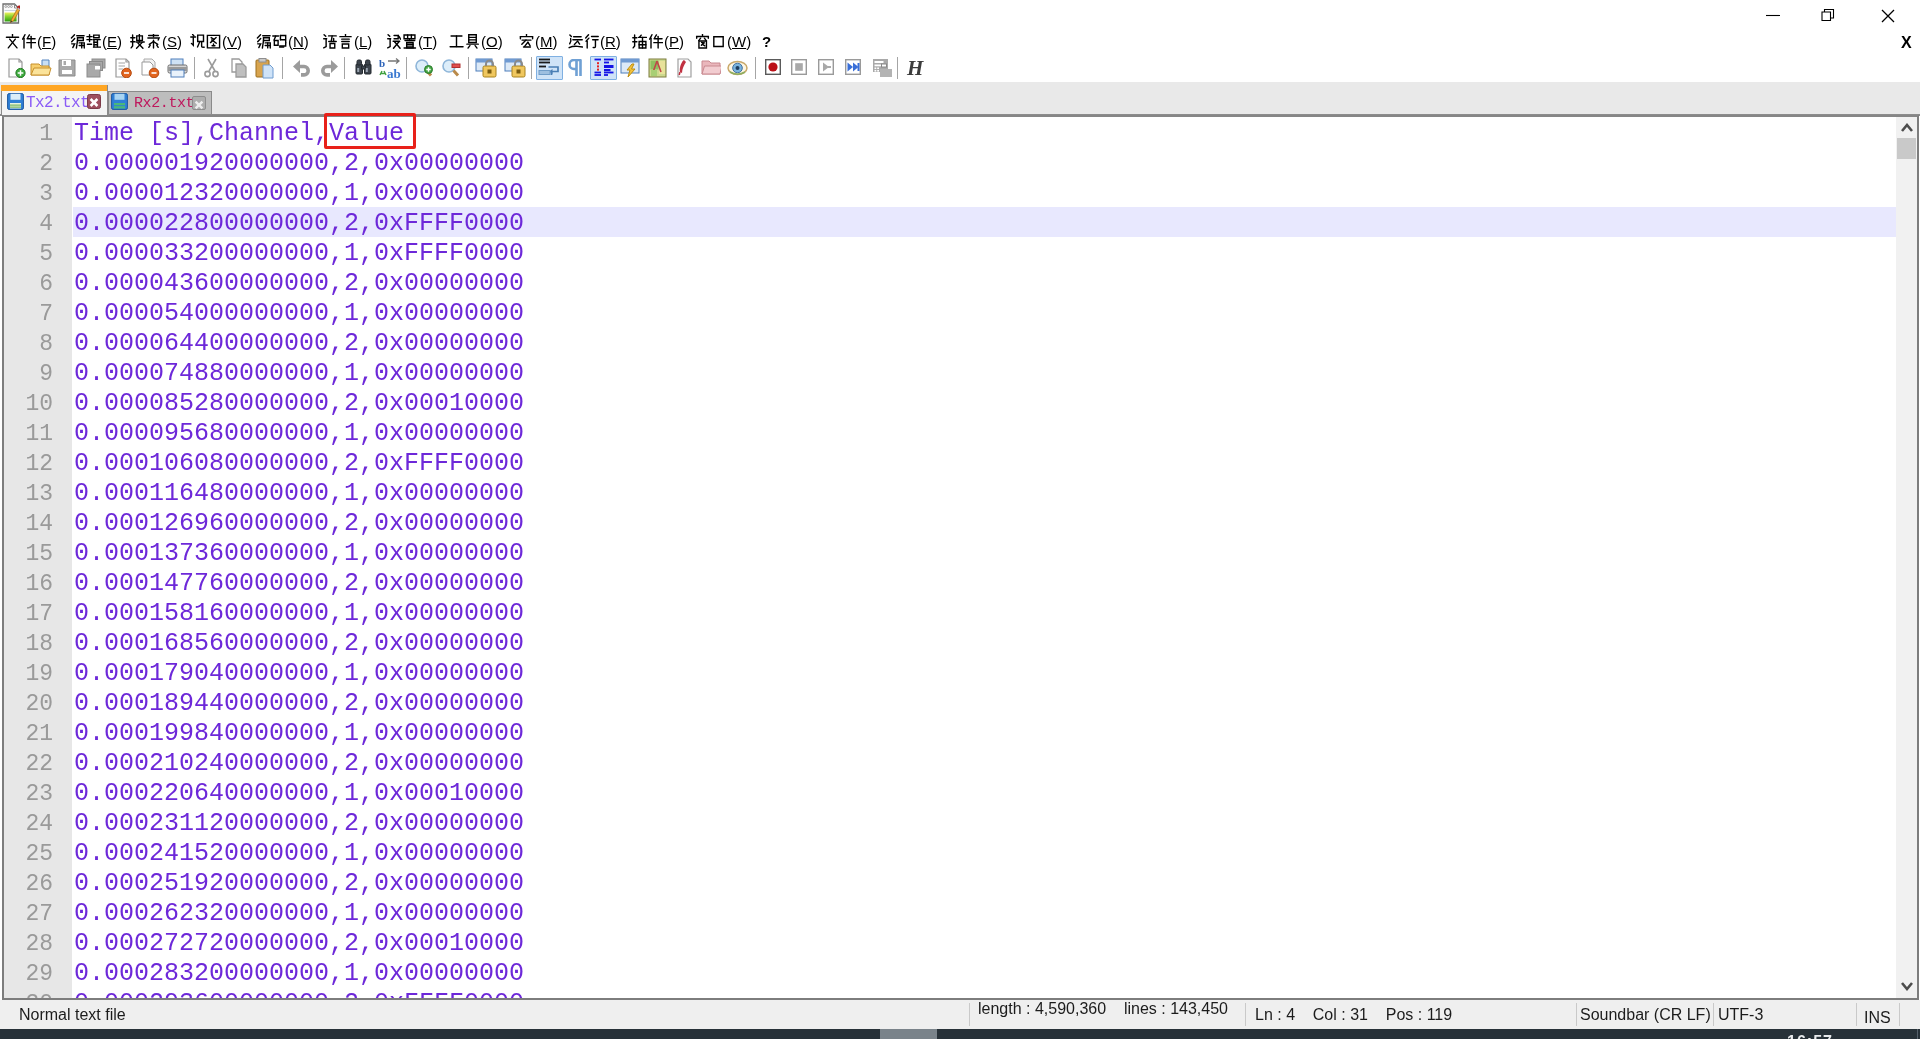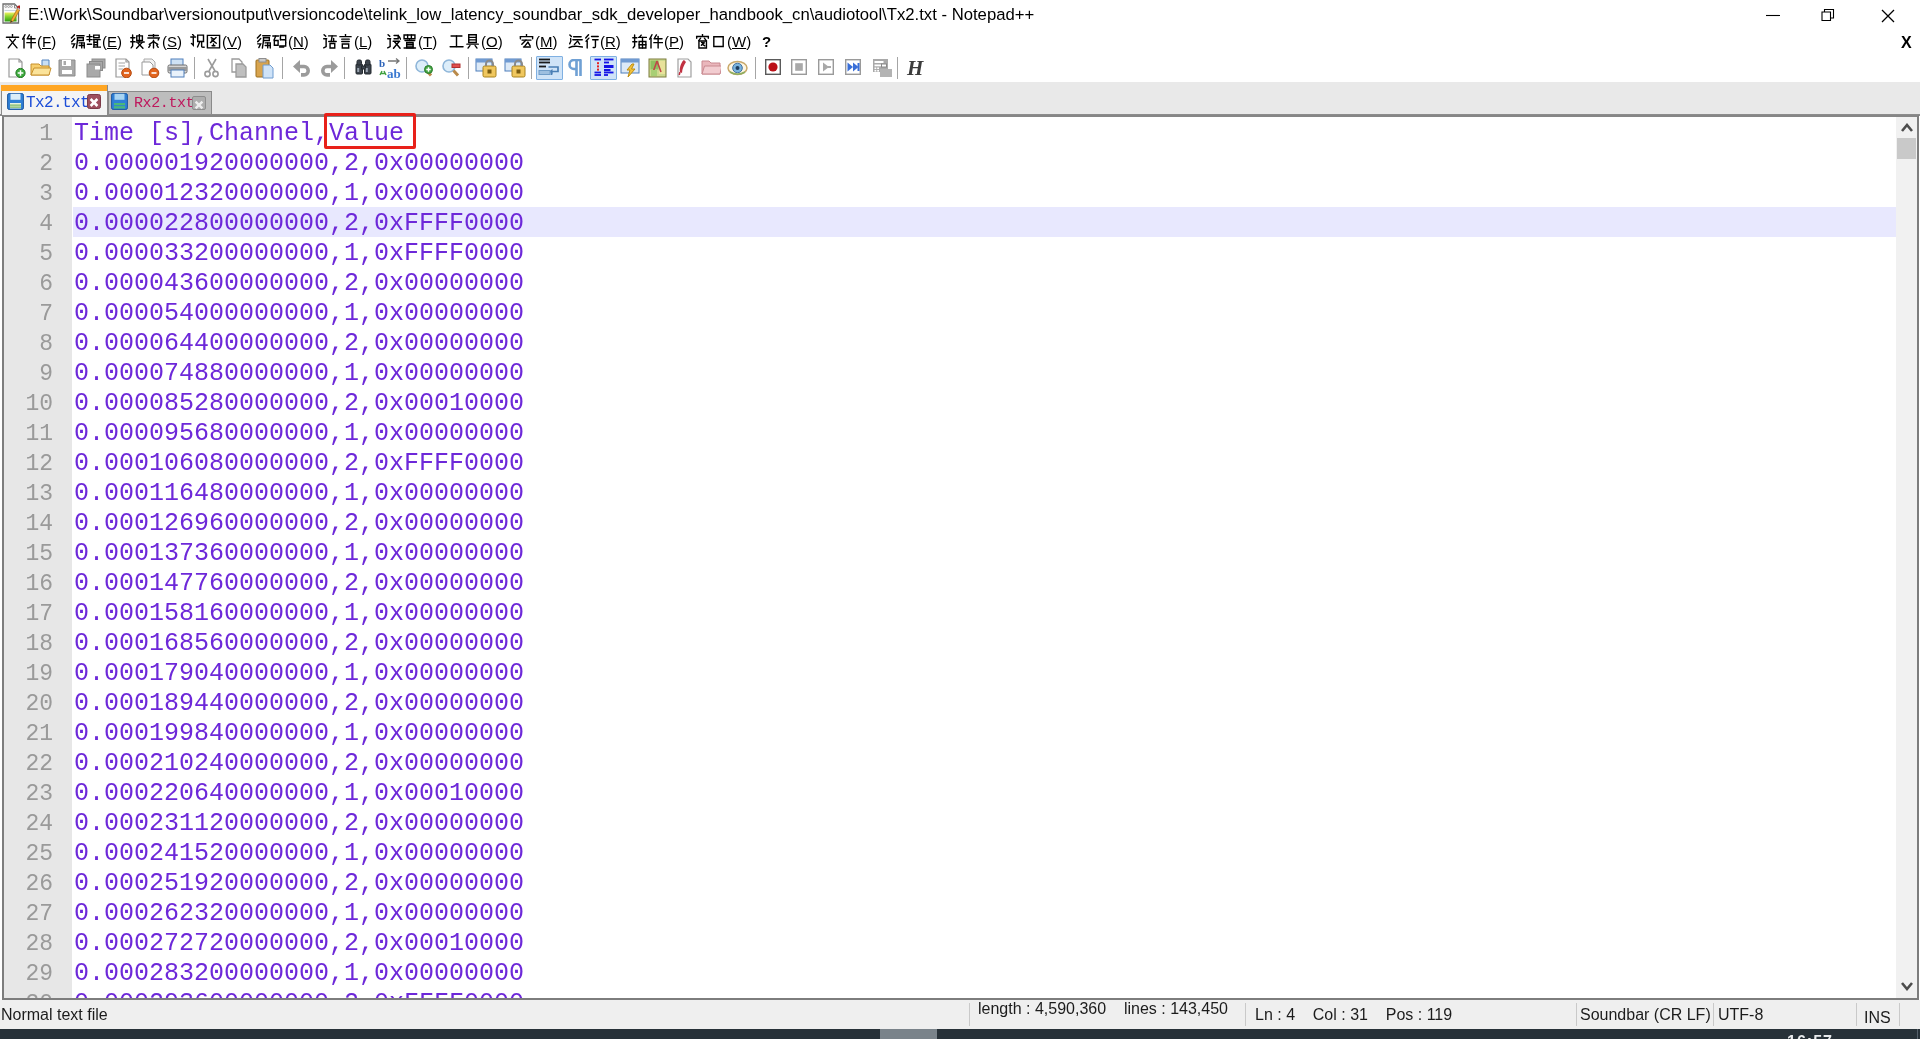--- a/index.html
+++ b/index.html
@@ -25,21 +25,20 @@
         <circle cx="6.6" cy="3.5" r="1"></circle>
         <circle cx="9.4" cy="3.5" r="1"></circle>
       </g>
     <path d="M2.5 7.5 H14" stroke="#c8d4e0" stroke-width="1"></path>
     <rect x="2.6" y="9.5" width="12" height="9" fill="url(#gg)"></rect>
     <path d="M16 4.5 L9.5 16.5 L8.2 19.5 L11.5 18 L17.8 6.8" fill="#f3ab33" stroke="#9c6d13" stroke-width="0.7"></path>
     <circle cx="17" cy="4.2" r="1.8" fill="#b51a1a"></circle>
     <path d="M15.7 5.2 L17.6 6.6" stroke="#b5b5c0" stroke-width="1.6"></path>
     <path d="M8.2 19.5 L9.2 17.6 L10.3 18.6 Z" fill="#333"></path>
   </svg>
-  <div class="abs" style="left:28px;top:5px;font-size:16.7px;color:#000;letter-spacing:0px">E:\Work\Soundbar\versionoutput\versioncode\telink_low_latency_soundbar_sdk_developer_handbook_cn\audiotool\Tx2.txt - Notepad++</div>
   <svg style="position:absolute;left:1758px;top:0" width="162" height="30" viewBox="0 0 162 30" fill="none" stroke="#000" stroke-width="1.1">
     <path d="M8 15.5 H22"></path>
     <path d="M72.5 12 V20.5 H64 V12 Z M66.5 12 V9.5 H75.5 V18 H72.5"></path>
     <path d="M124 10 L136 22 M136 10 L124 22" stroke-width="1.3"></path>
   </svg>
 </div>
 
 <div class="abs" style="left:0;top:30px;width:1920px;height:24px;background:#fff">
 </div>
 <svg style="position:absolute;left:5px;top:34px" width="15" height="15" viewBox="0 0 16 16" fill="none" stroke="#000" stroke-width="1.5" stroke-linecap="round">
@@ -502,21 +501,21 @@
 </div>
 
 <div class="abs" style="left:1px;top:85px;width:107px;height:31px;background:#f4f4f4;border-left:1px solid #8a8a8a;border-right:1px solid #8a8a8a"></div>
 <div class="abs" style="left:1px;top:85px;width:106px;height:6px;background:#ffa624"></div>
 <svg style="position:absolute;left:7px;top:93px" width="17" height="17" viewBox="0 0 17 17">
     <rect x="0.6" y="0.6" width="15.8" height="15.8" rx="1.5" fill="#2f7fd6" stroke="#1a57a0"></rect>
     <rect x="3.5" y="0.8" width="10" height="6" fill="#dcedf8"></rect>
     <rect x="3" y="10" width="11" height="5.5" fill="#e8f2e0"></rect>
     <path d="M3 12.2 H14 M3 14.2 H14" stroke="#7cb868" stroke-width="1.2"></path>
   </svg>
-<div class="abs" style="left:26px;top:94px;font:16px 'Liberation Mono',monospace;color:#1d4ed8;letter-spacing:-0.6px">Tx2.txt</div>
+<div class="abs" style="left:26px;top:94px;font:16px 'Liberation Mono',monospace;color:#8b5cf6;letter-spacing:-0.6px">Tx2.txt</div>
 <div class="abs" style="left:87px;top:93.5px;width:14px;height:15px;background:#9e4f5e;border:1px solid #7d3a48;border-radius:2.5px">
   <svg width="12" height="13" viewBox="0 0 12 13">
       <path d="M2.6 3 L9.4 10 M9.4 3 L2.6 10" stroke="#fff" stroke-width="2.6"></path>
     </svg>
 </div>
 
 <div class="abs" style="left:2px;top:115px;width:1917px;height:885px;border:2px solid #7d7d7d;border-top:2px solid #868686;background:#fff;overflow:hidden">
 
   <div class="abs" style="left:0;top:0;width:68px;height:881px;background:#e7e7e7"></div>
 
@@ -590,25 +589,25 @@
     </svg>
   <div class="abs" style="left:1893px;top:21px;width:19px;height:21px;background:#c9c9c9"></div>
   <svg style="position:absolute;left:1897px;top:864px" width="12" height="10" viewBox="0 0 12 10">
       <path d="M1 2 L6 8 L11 2" fill="none" stroke="#4d4d4d" stroke-width="2.6"></path>
     </svg>
 </div>
 
 <div class="abs" style="left:323.5px;top:113px;width:92px;height:36px;border:3.5px solid #e8211a;border-radius:2px"></div>
 
 <div class="abs" style="left:0;top:1000px;width:1920px;height:29px;background:#efefef;font-size:16px;color:#1c1c1c">
-  <div class="abs" style="left:1px;top:6px">Normal text file</div>
+  <div class="abs" style="left:19px;top:6px">Normal text file</div>
   <div class="abs" style="left:978px;top:0">length : 4,590,360&nbsp;&nbsp;&nbsp;&nbsp;lines : 143,450</div>
   <div class="abs" style="left:1255px;top:6px">Ln : 4&nbsp;&nbsp;&nbsp;&nbsp;Col : 31&nbsp;&nbsp;&nbsp;&nbsp;Pos : 119</div>
   <div class="abs" style="left:1580px;top:6px">Soundbar (CR LF)</div>
-  <div class="abs" style="left:1718px;top:6px">UTF-8</div>
+  <div class="abs" style="left:1718px;top:6px">UTF-3</div>
   <div class="abs" style="left:1864px;top:9px">INS</div>
 </div>
 <div class="abs" style="left:969px;top:1003px;width:1px;height:23px;background:#c9c9c9"></div>
 <div class="abs" style="left:1245px;top:1003px;width:1px;height:23px;background:#c9c9c9"></div>
 <div class="abs" style="left:1576px;top:1003px;width:1px;height:23px;background:#c9c9c9"></div>
 <div class="abs" style="left:1713px;top:1003px;width:1px;height:23px;background:#c9c9c9"></div>
 <div class="abs" style="left:1856px;top:1003px;width:1px;height:23px;background:#c9c9c9"></div>
 <div class="abs" style="left:1899px;top:1003px;width:1px;height:23px;background:#c9c9c9"></div>
 
 <div class="abs" style="left:0;top:1029px;width:1920px;height:10px;background:#273138;overflow:hidden">

